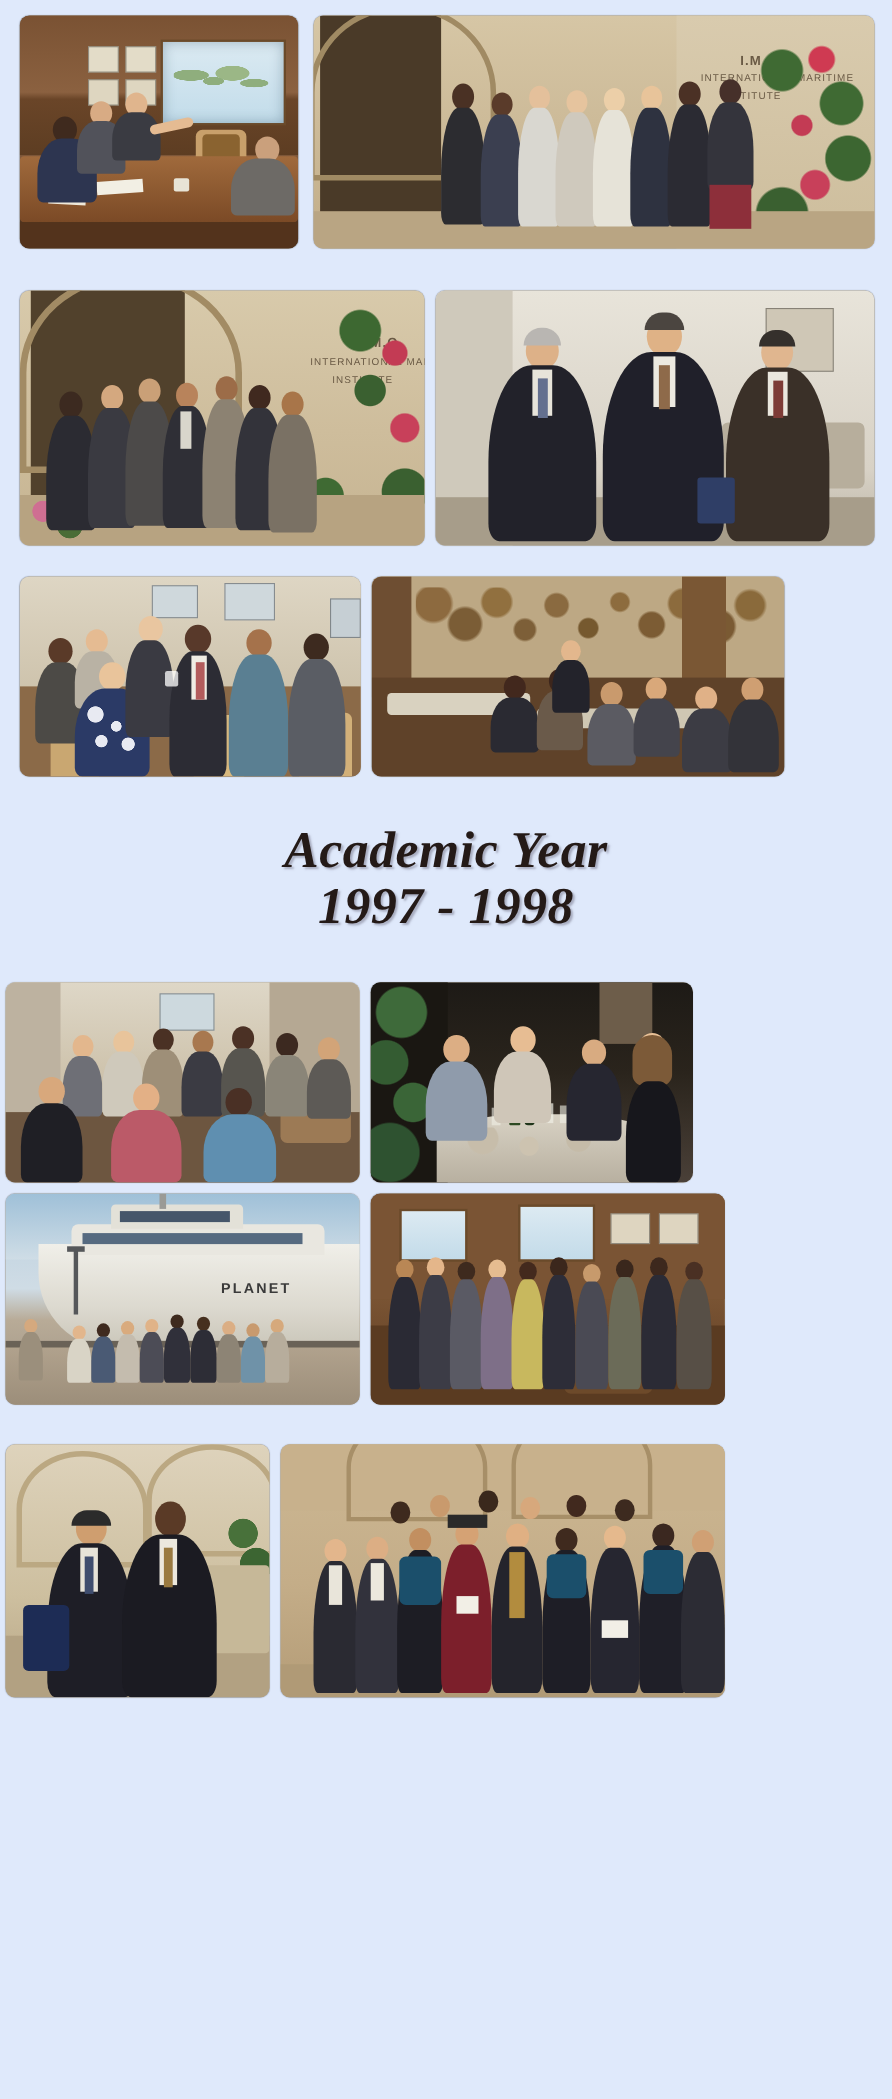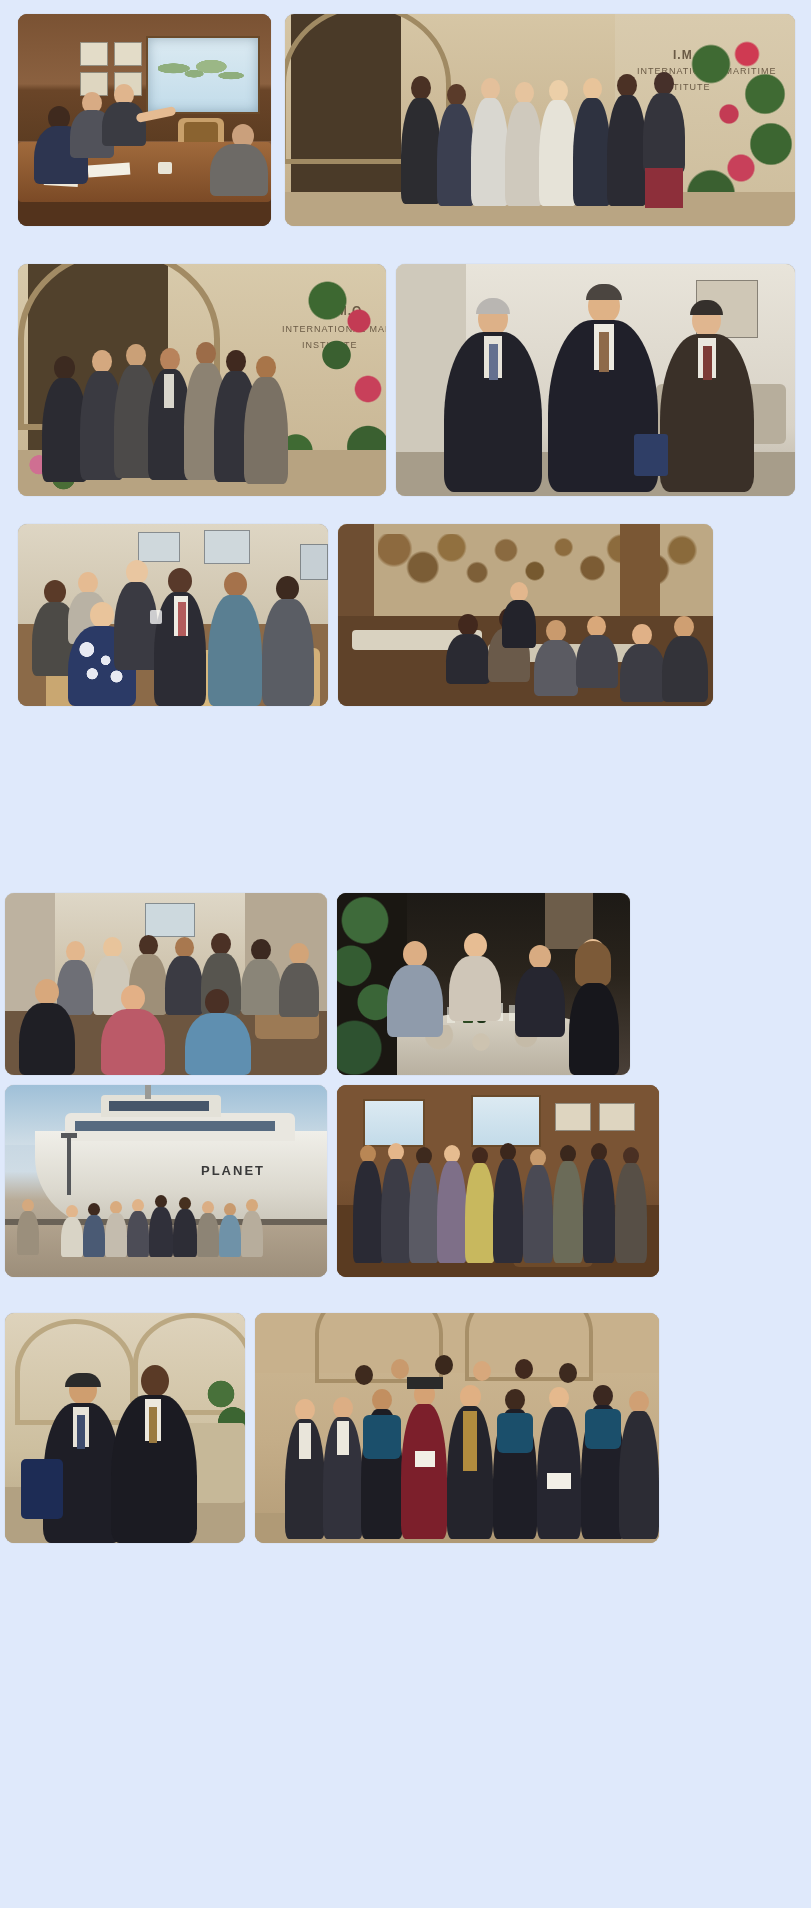--- a/index.html
+++ b/index.html
@@ -394,20 +394,24 @@
       <div class="head" style="left:12px; top:0; width:20px; height:22px; background:#cf9f72;"></div>
       <div class="body" style="left:0; top:20px; width:46px; height:66px; background:#333339;"></div>
     </div>
     <div class="pp" style="left:164px; top:58px; width:34px; height:66px;">
       <div class="head" style="left:8px; top:0; width:18px; height:20px; background:#e3b78d;"></div>
       <div class="body" style="left:0; top:18px; width:34px; height:48px; background:#23232b;"></div>
     </div>
     <div class="cap">Seminar room with crests and plaques on the wall, delegates seated around tables</div>
   </div>
 
+  <div class="title-block" style="top:748px;">
+    <div class="title-line l1">Academic Year</div>
+    <div class="title-line l2">1997 - 1998</div>
+  </div>
 
   <div class="photo" style="left:5px; top:893px; width:322px; height:182px;">
     <div class="layer" style="background:linear-gradient(#ded7c7,#cbbfa7 55%,#6e5740 100%);"></div>
     <div class="frame" style="left:140px; top:10px; width:48px; height:32px; background:#cdd9de;"></div>
     <div style="position:absolute;left:0;top:0;width:50px;height:182px;background:#bdb2a0;"></div>
     <div style="position:absolute;left:240px;top:0;width:82px;height:182px;background:#b5a893;"></div>
     <div style="position:absolute;left:0;top:118px;width:322px;height:64px;background:#6d5640;"></div>
     <div style="position:absolute;left:250px;top:96px;width:64px;height:50px;background:#9c7a55;border-radius:6px;"></div>
 
     <div class="pp" style="left:52px; top:48px; width:36px; height:74px;">

